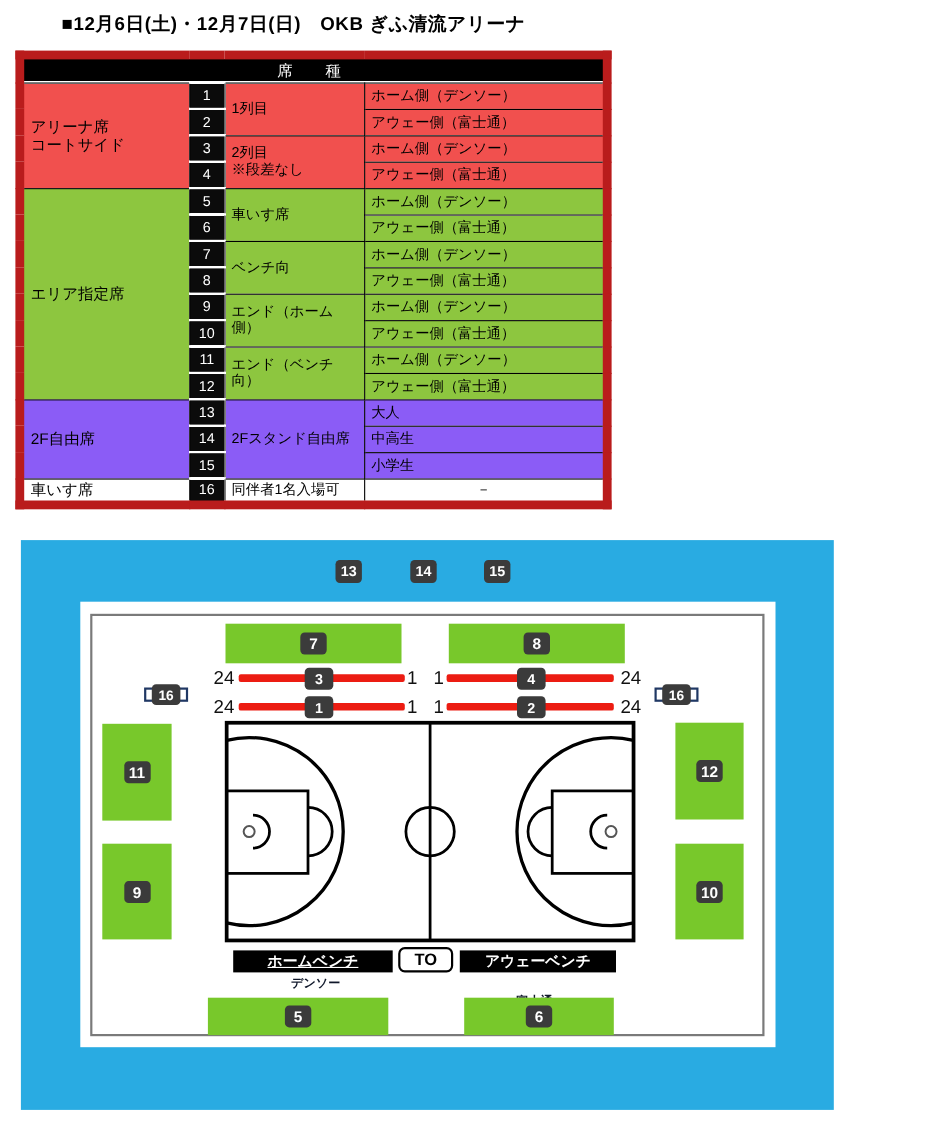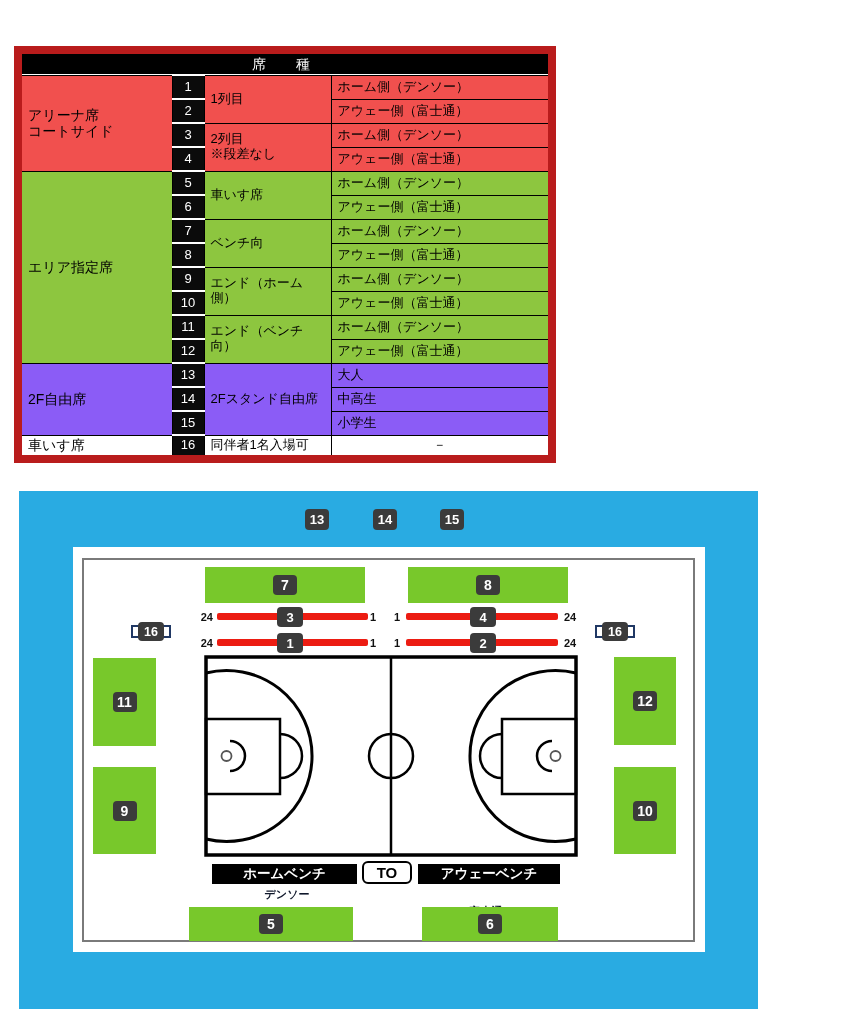--- a/index.html
+++ b/index.html
@@ -32,41 +32,42 @@
   .gray-box { left:63px; top:67px; width:613px; height:384px; background:#fff; border:2px solid #7a7a7a; }
 
   .badge { background:#3B3B3B; color:#fff; font-weight:bold; font-size:13px;
     border-radius:4px; display:flex; align-items:center; justify-content:center;
     position:absolute; }
   .topb { width:24px; height:21px; top:18px; }
   .gblock { background:#78C82B; display:flex; align-items:center; justify-content:center; }
   .gblock .badge { position:relative; width:24px; height:20px; font-size:14px; }
 
   .rbar { background:#EC1C12; height:7px; border-radius:2px; }
-  .rlbl { font-size:11px; font-weight:bold; height:18px; line-height:18px; color:#111; }
+  .rlbl { font-size:17px; font-weight:normal; height:18px; line-height:18px; color:#111; }
   .bar-badge { width:26px; height:20px; }
 
   .b16 { display:flex; align-items:center; flex-direction:row; }
   .b16 .sq { position:relative; width:10px; height:13px; background:#fff; border:2.5px solid #203864; }
   .b16 .badge16 { position:relative; width:26px; height:19px; margin:0 -3px; z-index:1;
     background:#3B3B3B; color:#fff; font-weight:bold; font-size:12.5px; border-radius:4px;
     display:flex; align-items:center; justify-content:center; }
 
   .bench { background:#000; color:#fff; font-weight:bold; font-size:13.5px;
     height:20px; display:flex; align-items:center; justify-content:center; }
   .to-box { background:#fff; border:2.5px solid #000; border-radius:6px;
     width:50px; height:23px; font-weight:bold; font-size:15px; color:#000;
     display:flex; align-items:center; justify-content:center;text-align:right; }
   .team { font-weight:bold; font-size:11px; text-align:center; height:17px; line-height:17px; color:#0f172a; }
 </style>
 </head>
 <body>
 
 <div class="page">
 
+  <div class="title">■12月6日(土)・12月7日(日)　OKB ぎふ清流アリーナ</div>
 
   <table class="seat-table">
     <colgroup>
         <col style="width:154px">
         <col style="width:32px">
         <col style="width:127px">
         <col style="width:221px">
       </colgroup>
     <tbody>
         <tr>
@@ -228,21 +229,21 @@
       </g>
       <g transform="translate(374,0) scale(-1,1)">
         <path d="M2,18 A85.5,85.5 0 1 1 2,184" fill="none" stroke="#000" stroke-width="3"></path>
         <rect x="2" y="64" width="74" height="75" fill="none" stroke="#000" stroke-width="2.5"></rect>
         <path d="M76,79 A22,22 0 0 1 76,123" fill="none" stroke="#000" stroke-width="2.5"></path>
         <path d="M26,86 A15,15 0 0 1 26,116" fill="none" stroke="#000" stroke-width="2.5"></path>
         <circle cx="22.5" cy="101" r="5" fill="none" stroke="#555" stroke-width="1.8"></circle>
       </g>
     </svg>
 
-    <div class="bench" style="left:193px; top:373px; width:145px;">ホームベンチ</div>
+    <div class="bench" style="left:193px; top:373px; width:145px;text-decoration:underline;">ホームベンチ</div>
     <div class="to-box" style="left:343px; top:370px;">TO</div>
     <div class="bench" style="left:399px; top:373px; width:142px;">アウェーベンチ</div>
 
     <div class="team" style="left:198px; top:395px; width:140px;">デンソー</div>
     <div class="team" style="left:397px; top:412px; width:140px;">富士通</div>
 
     <div class="gblock" style="left:170px; top:416px; width:164px; height:34px;">
       <div class="badge">5</div>
     </div>
     <div class="gblock" style="left:403px; top:416px; width:136px; height:34px;">

